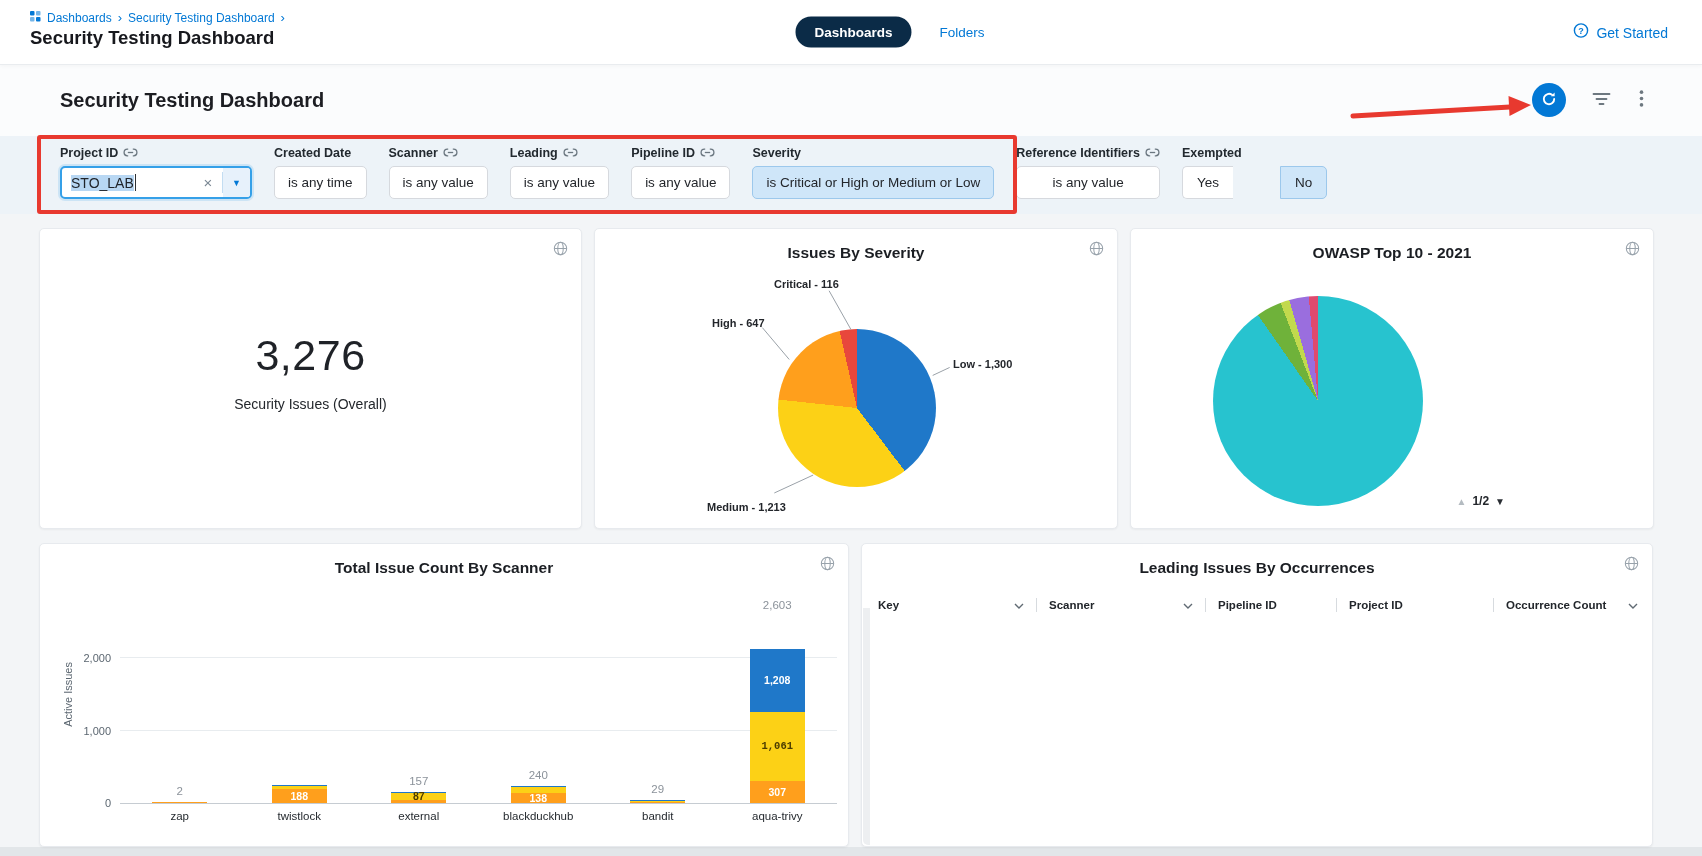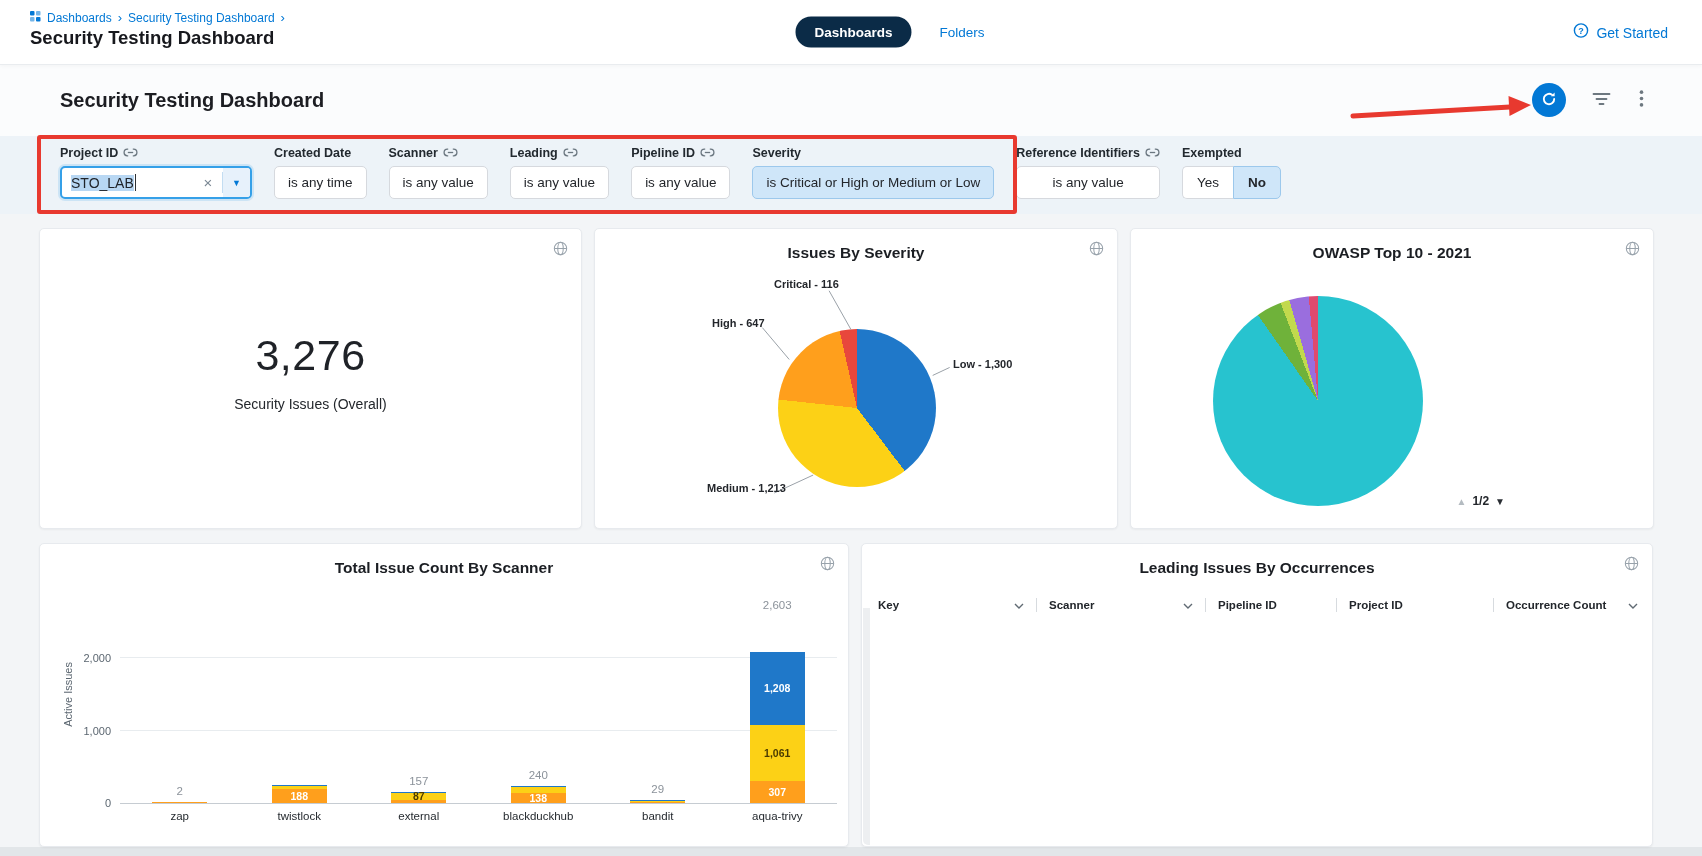--- a/index.html
+++ b/index.html
@@ -47,21 +47,21 @@
   .selval .hl { background:#b8d7f3; }
   .caret { width:1.5px; height:17px; background:#2b2f34; margin-left:1px; }
   .clear { border:none; background:none; color:#7a8793; font-size:15px; width:24px; padding:0; cursor:pointer; }
   .ddsep { width:1px; height:21px; background:#c3ddf2; margin-left:2px; }
   .ddbtn { width:27px; height:100%; border:none; background:#e7f1fb; color:var(--accent);
            display:flex; align-items:center; justify-content:center; font-size:9px; cursor:pointer; border-radius:0 3px 3px 0; }
   .toggle { display:flex; }
   .tog { height:33px; padding:0 14px; font-size:13.5px; background:#fff; border:1px solid #d6d9de;
          color:#23262b; font-family:inherit; cursor:pointer; }
   .tog:first-child { border-radius:5px 0 0 5px; border-right:none; }
-  .tog.active { background:#cfe6f9; border:1px solid #9cc8ec; font-weight:700; border-radius:0 5px 5px 0; }
+  .tog.active { background:#cfe6f9; border:1px solid #9cc8ec; font-weight:400; border-radius:0 5px 5px 0;margin-left:47px; }
 
   
   .canvas { flex:1; background:#f3f5f7; padding:14px 48px 0 39px; }
   .trow { display:flex; gap:12px; margin-bottom:14px; }
   .trow.r2 { margin-bottom:0; }
   .tile { background:#fff; border:1px solid #e7eaee; border-radius:5px; position:relative;
           box-shadow:0 1px 2px rgba(34,41,48,.05); }
   .tA { width:543px; height:301px; display:flex; flex-direction:column; align-items:center; justify-content:center; }
   .tB, .tC { width:524px; height:301px; }
   .tD { width:810px; height:304px; }
@@ -73,21 +73,21 @@
   .bigcap { font-size:14px; color:#23272c; margin-top:16px; }
 
   .pie { border-radius:50%; cursor:pointer; }
   .pieB { position:absolute; width:158px; height:158px; left:183px; top:100px; }
   .pieC { position:absolute; width:210px; height:210px; left:82px; top:67px; }
   .callouts { position:absolute; inset:0; pointer-events:none; }
   .plbl { position:absolute; font-size:11px; font-weight:700; color:#23262b; white-space:nowrap; }
   .pl-critical { left:179px; top:49px; }
   .pl-high { left:117px; top:88px; }
   .pl-low { left:358px; top:129px; }
-  .pl-medium { left:112px; top:253px; }
+  .pl-medium { left:112px; top:272px; }
   .pager { position:absolute; right:148px; bottom:20px; display:flex; align-items:center; gap:6px;
            font-size:12px; color:#23262b; font-weight:600; }
   .pgup { color:#b4bbc1; font-size:10px; cursor:pointer; }
   .pgdn { color:#2a2e33; font-size:10px; cursor:pointer; }
 
   
   .ylab { position:absolute; left:22px; top:118px; writing-mode:vertical-rl; transform:rotate(180deg);
           font-size:11px; color:#5b6670; }
   .plot { position:absolute; left:80px; top:57px; width:717px; height:203px; border-bottom:1px solid #c6ccd2; }
   .gline { position:absolute; left:0; right:0; height:1px; background:#e8ecef; }
@@ -403,24 +403,24 @@
                   <div class="btotal" style="bottom: 8.4px;">29</div>
                   <div class="bstack">
                     <div class="bseg" style="height: 1px; background: rgb(31, 120, 201);"></div>
                     <div class="bseg" style="height: 1px; background: rgb(252, 209, 22);"></div>
                     <div class="bseg" style="height: 1.4px; background: rgb(255, 159, 28);"></div>
                   </div>
                 </div>
                 <div class="bcol">
                   <div class="btotal" style="bottom: 191.8px;">2,603</div>
                   <div class="bstack">
-                    <div class="bseg" style="height: 73px; background: rgb(31, 120, 201); text-decoration: underline;">
+                    <div class="bseg" style="height: 63px; background: rgb(31, 120, 201); text-decoration: underline;">
                       <span class="bseglbl">1,208</span>
                     </div>
-                    <div class="bseg" style="height: 56px; background: rgb(252, 209, 22);">
+                    <div class="bseg" style="height: 69px; background: rgb(252, 209, 22); font-family: Liberation Mono, monospace;">
                       <span class="bseglbl dark">1,061</span>
                     </div>
                     <div class="bseg" style="height: 22.3px; background: rgb(255, 159, 28);">
                       <span class="bseglbl">307</span>
                     </div>
                   </div>
                 </div>
               </div>
           </div>
           <div id="bar-cats" class="bcats">

